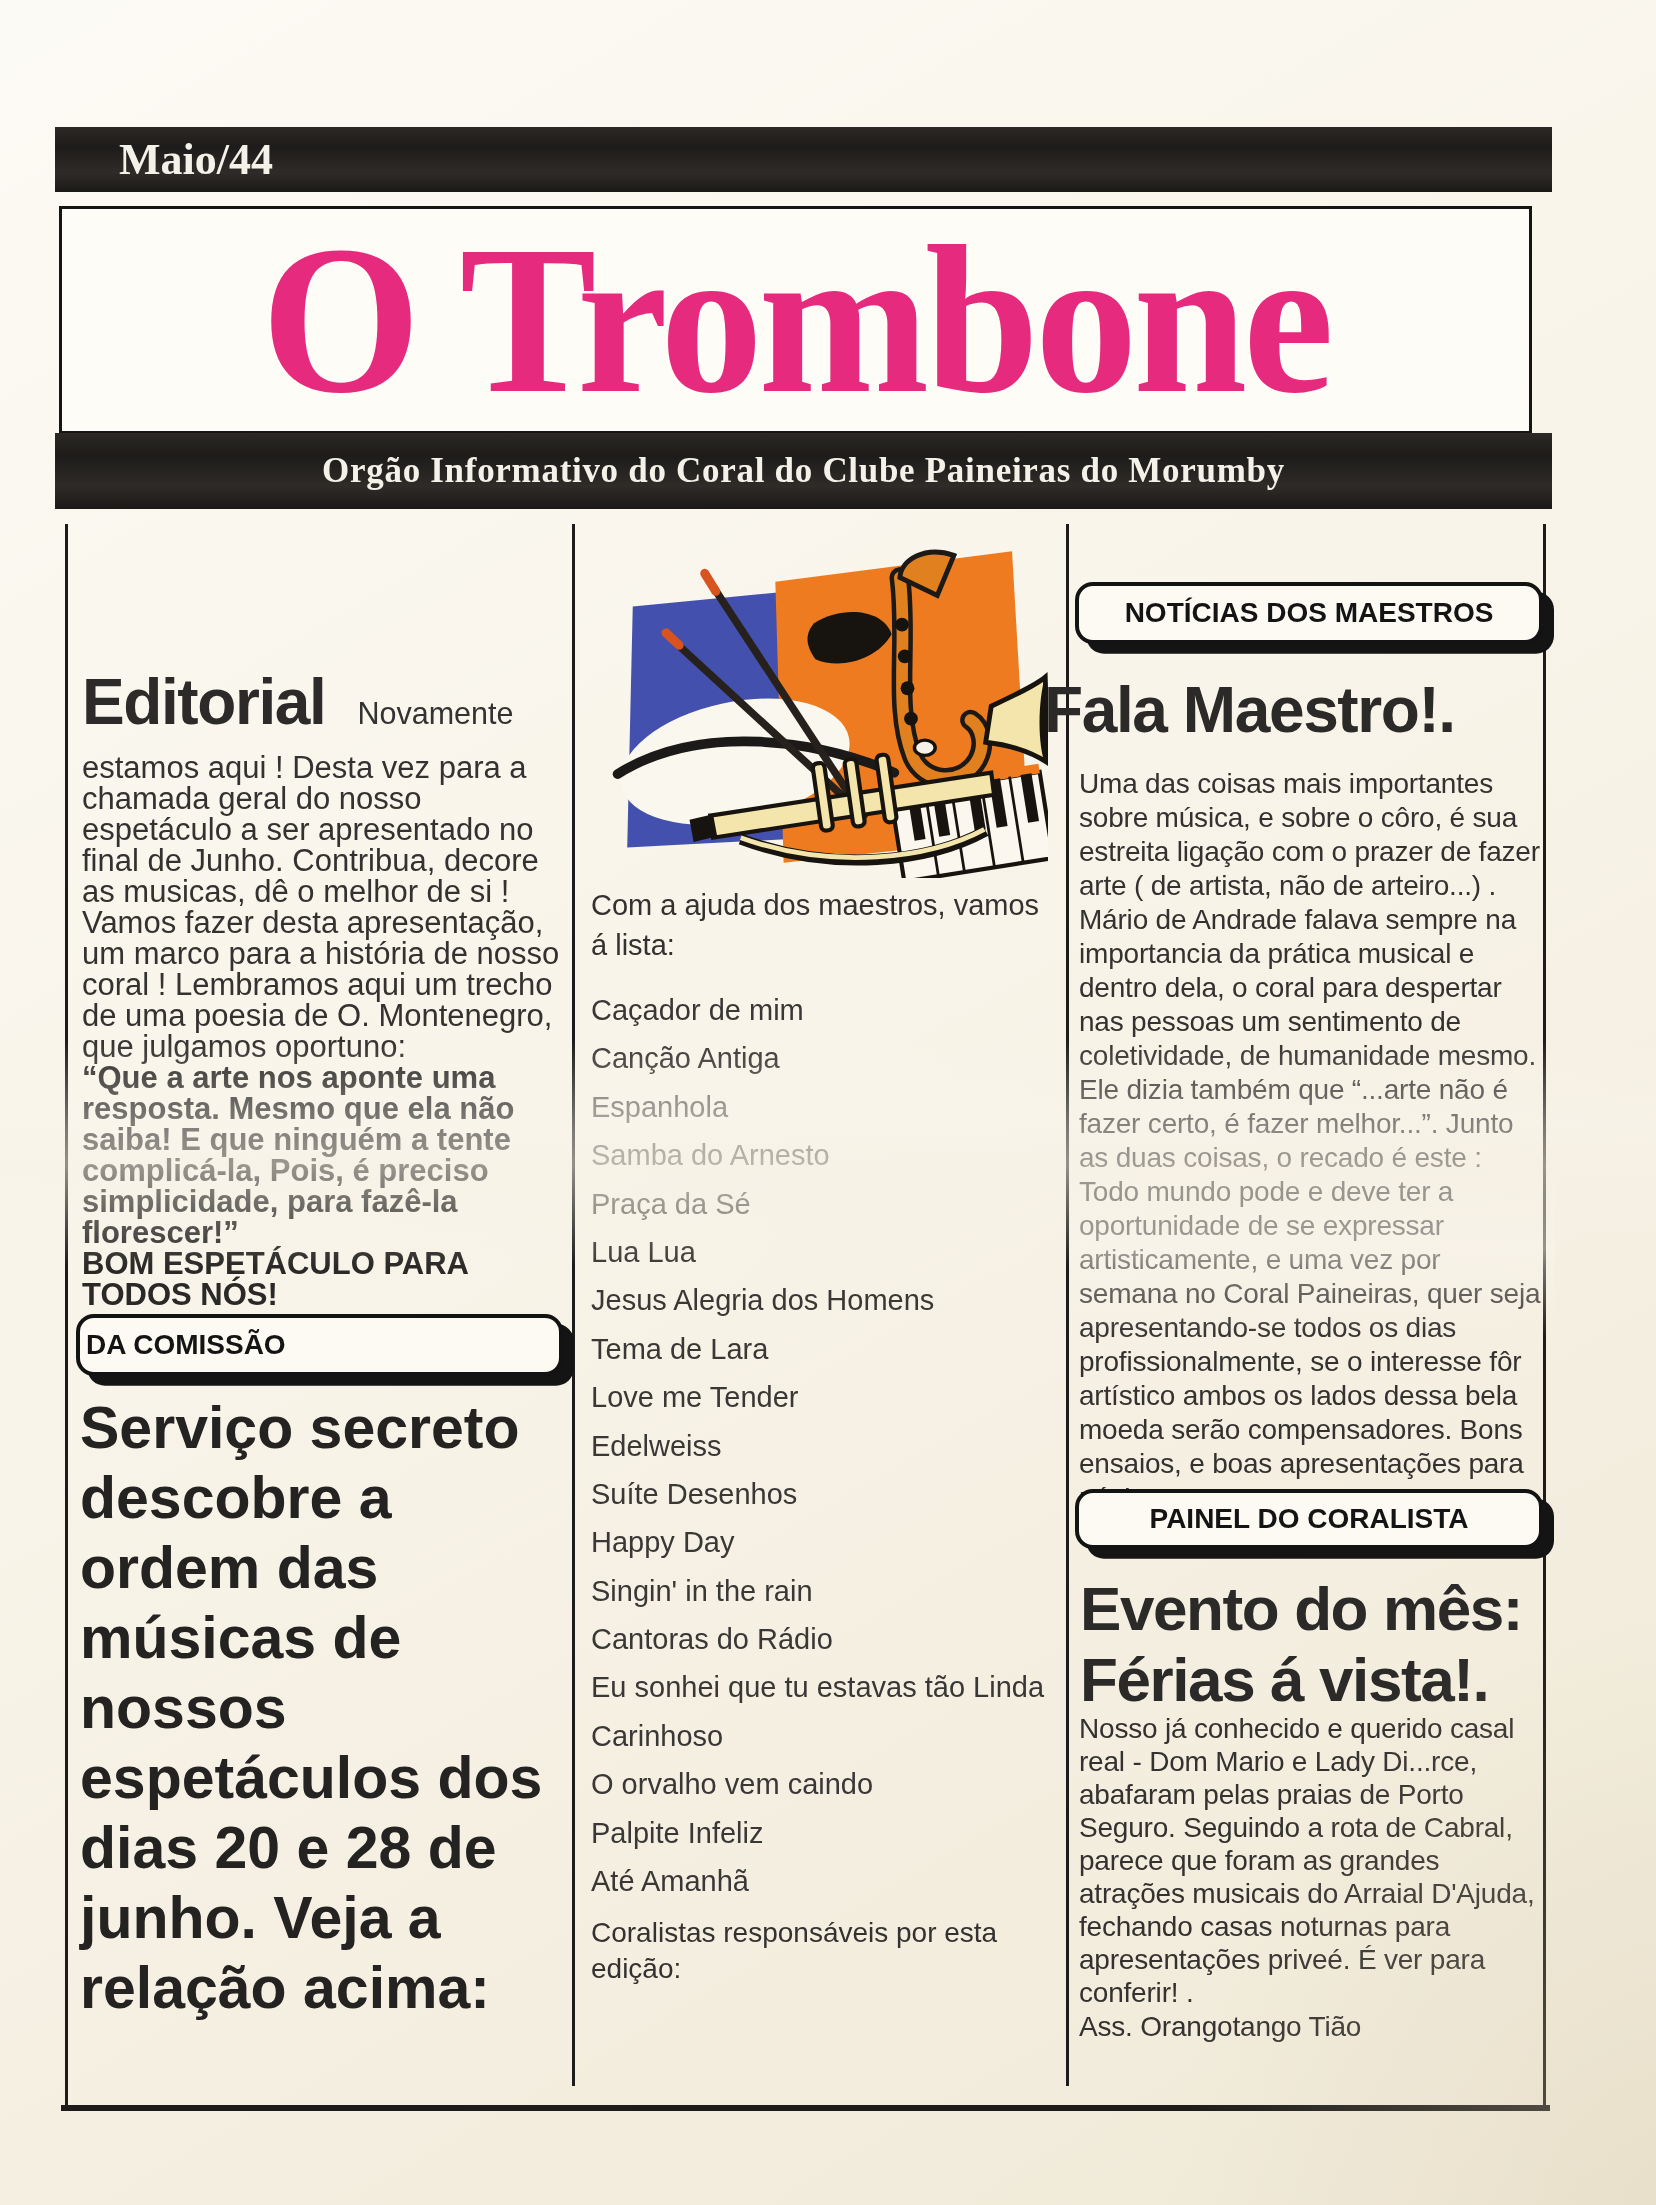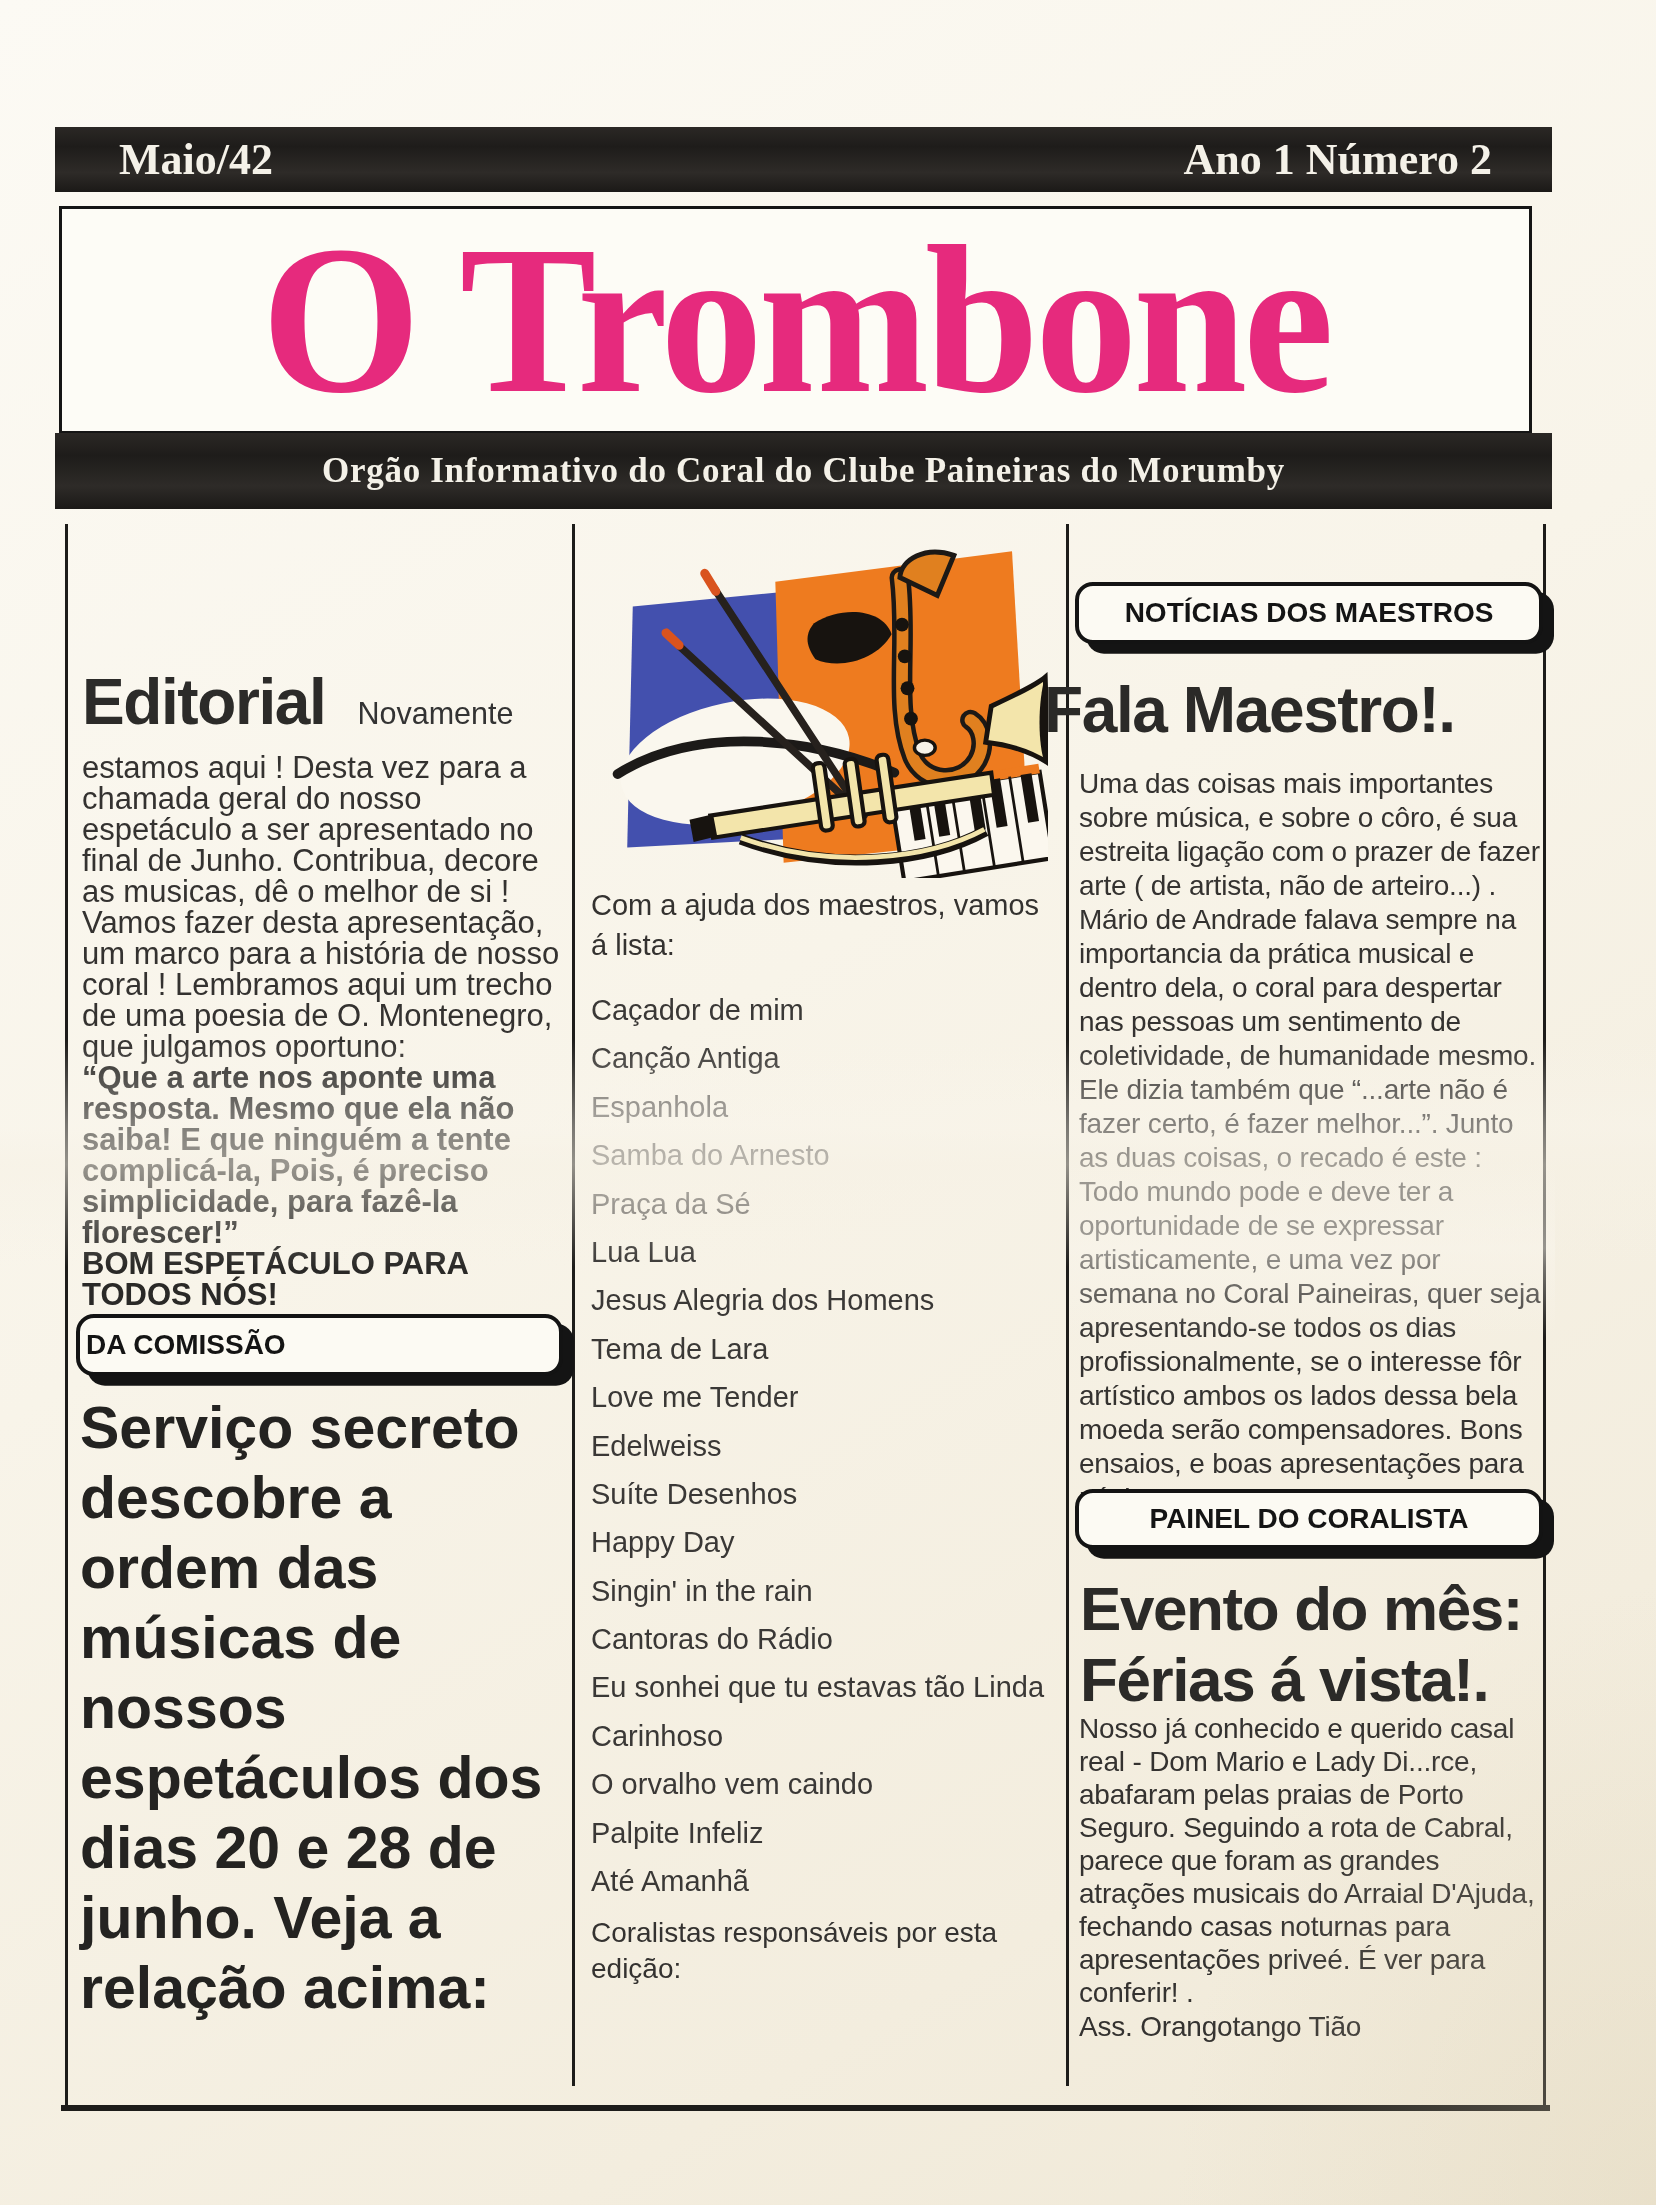--- a/index.html
+++ b/index.html
@@ -56,22 +56,21 @@
     background:linear-gradient(180deg,rgba(249,245,236,0) 0%,rgba(249,245,236,0.5) 50%,rgba(249,245,236,0) 100%);}
   .corner-shade{position:absolute;right:0;bottom:0;width:485px;height:623px;pointer-events:none;z-index:5;
     background:radial-gradient(ellipse at 100% 100%,rgba(221,209,180,0.35),rgba(221,209,180,0) 70%);}
 </style>
 </head>
 <body>
 
 <div class="page">
 
   <div class="bar bar1">
-    <span>Maio/42</span>
-    <span>Ano 1 Número 2</span>
+    <span>Maio/44</span>
   </div>
 
   <div class="titlebox">
     <div class="masthead">O Trombone</div>
   </div>
   <div class="bar bar2">
     <span>Orgão Informativo do Coral do Clube Paineiras do Morumby</span>
   </div>
 
   <div class="vline" style="left:65px;top:524px;height:1587px;"></div>

